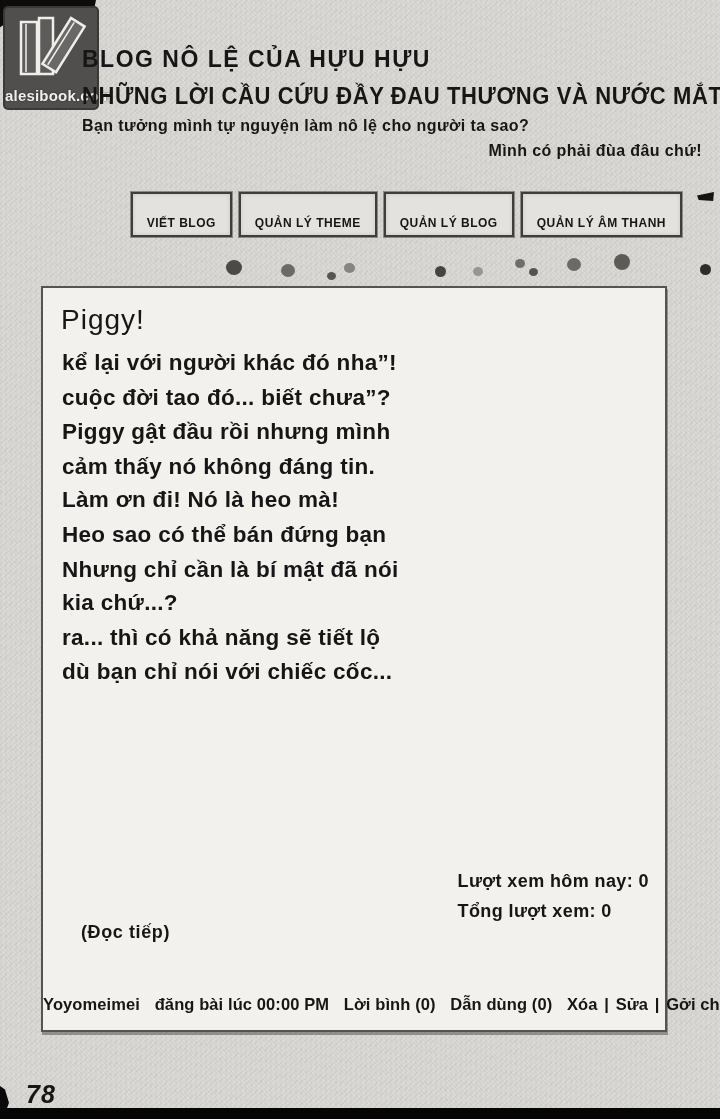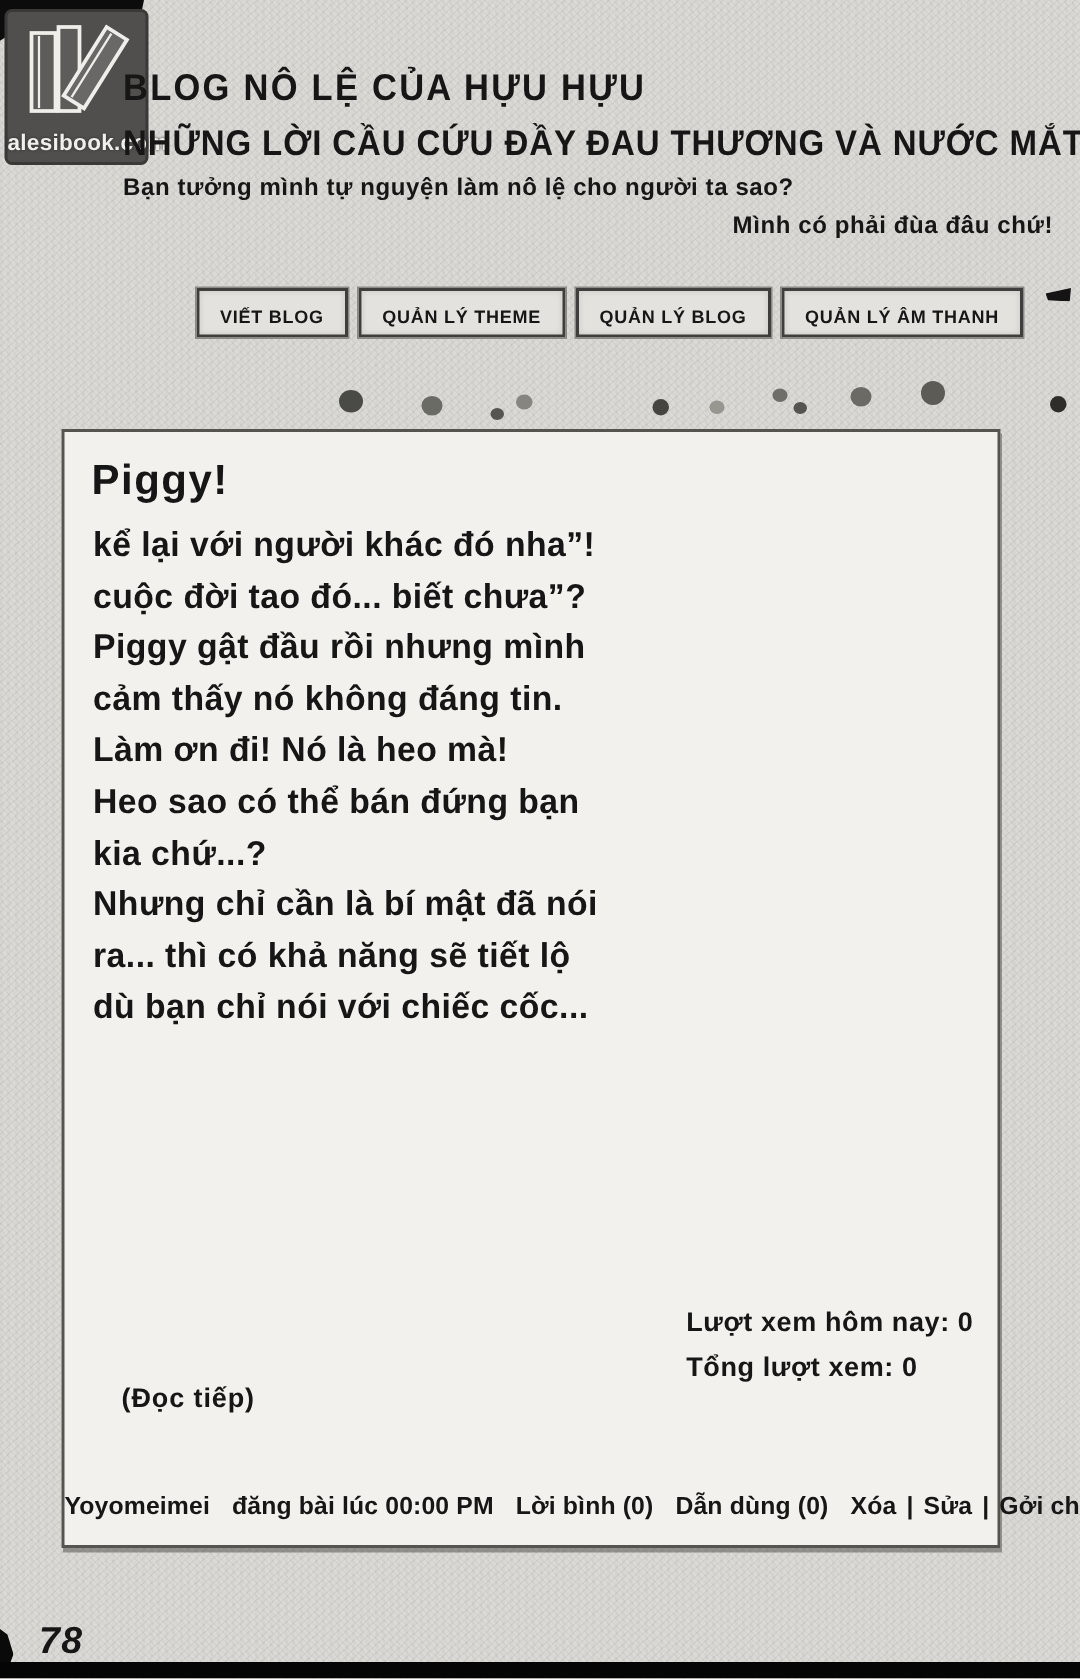--- a/index.html
+++ b/index.html
@@ -55,21 +55,21 @@
   }
   .tbtn {
     border: 2px solid #3f3e3c;
     outline: 1px solid #8b8a86;
     background: #e3e2de;
     color: #161616;
     font-family: inherit;
     font-weight: 800;
     font-size: 12px;
     letter-spacing: 0.5px;
-    padding: 10px 14px 5px 14px;
+    padding: 22px 14px 5px 14px;
     white-space: nowrap;
     box-shadow: inset 0 0 4px rgba(0,0,0,0.12);
     cursor: pointer;
   }
   .ink-blot {
     position: absolute; left: 697px; top: 192px; width: 17px; height: 9px;
     background: #141414;
     clip-path: polygon(0 40%, 100% 0, 95% 100%, 10% 90%);
   }
 
@@ -90,21 +90,21 @@
 
   
   .post-box {
     position: absolute; left: 41px; top: 286px; width: 626px; height: 746px;
     background: #f2f1ed;
     border: 2px solid #56544f;
     box-shadow: 1px 3px 0 rgba(60,58,54,0.45);
   }
   .post-title {
     position: absolute; left: 18px; top: 16px;
-    font-size: 28px; font-weight: 700; letter-spacing: 1px;
+    font-size: 28px; font-weight: 400; letter-spacing: 1px;
   }
   .post-body {
     position: absolute; left: 19px; top: 58px; width: 580px;
     font-size: 22.5px; font-weight: 700; letter-spacing: 0.3px;
     line-height: 33.6px;
     transform: scaleY(1.02); transform-origin: left top;
     white-space: nowrap;
   }
   .stats {
     position: absolute; right: 16px; top: 578px;
@@ -193,22 +193,22 @@
   <div class="post-box">
     <div class="post-title">Piggy!</div>
 
     <div class="post-body">
       <div>kể lại với người khác đó nha”!</div>
       <div>cuộc đời tao đó... biết chưa”?</div>
       <div>Piggy gật đầu rồi nhưng mình</div>
       <div>cảm thấy nó không đáng tin.</div>
       <div>Làm ơn đi! Nó là heo mà!</div>
       <div>Heo sao có thể bán đứng bạn</div>
+      <div>Nhưng chỉ cần là bí mật đã nói</div>
       <div>kia chứ...?</div>
-      <div>Nhưng chỉ cần là bí mật đã nói</div>
       <div>ra... thì có khả năng sẽ tiết lộ</div>
       <div>dù bạn chỉ nói với chiếc cốc...</div>
     </div>
 
     <div class="stats">
       <div><span>Lượt xem hôm nay:</span>&nbsp;<span>0</span></div>
       <div><span>Tổng lượt xem:</span>&nbsp;<span>0</span></div>
     </div>
 
     <div class="read-more">(Đọc tiếp)</div>

